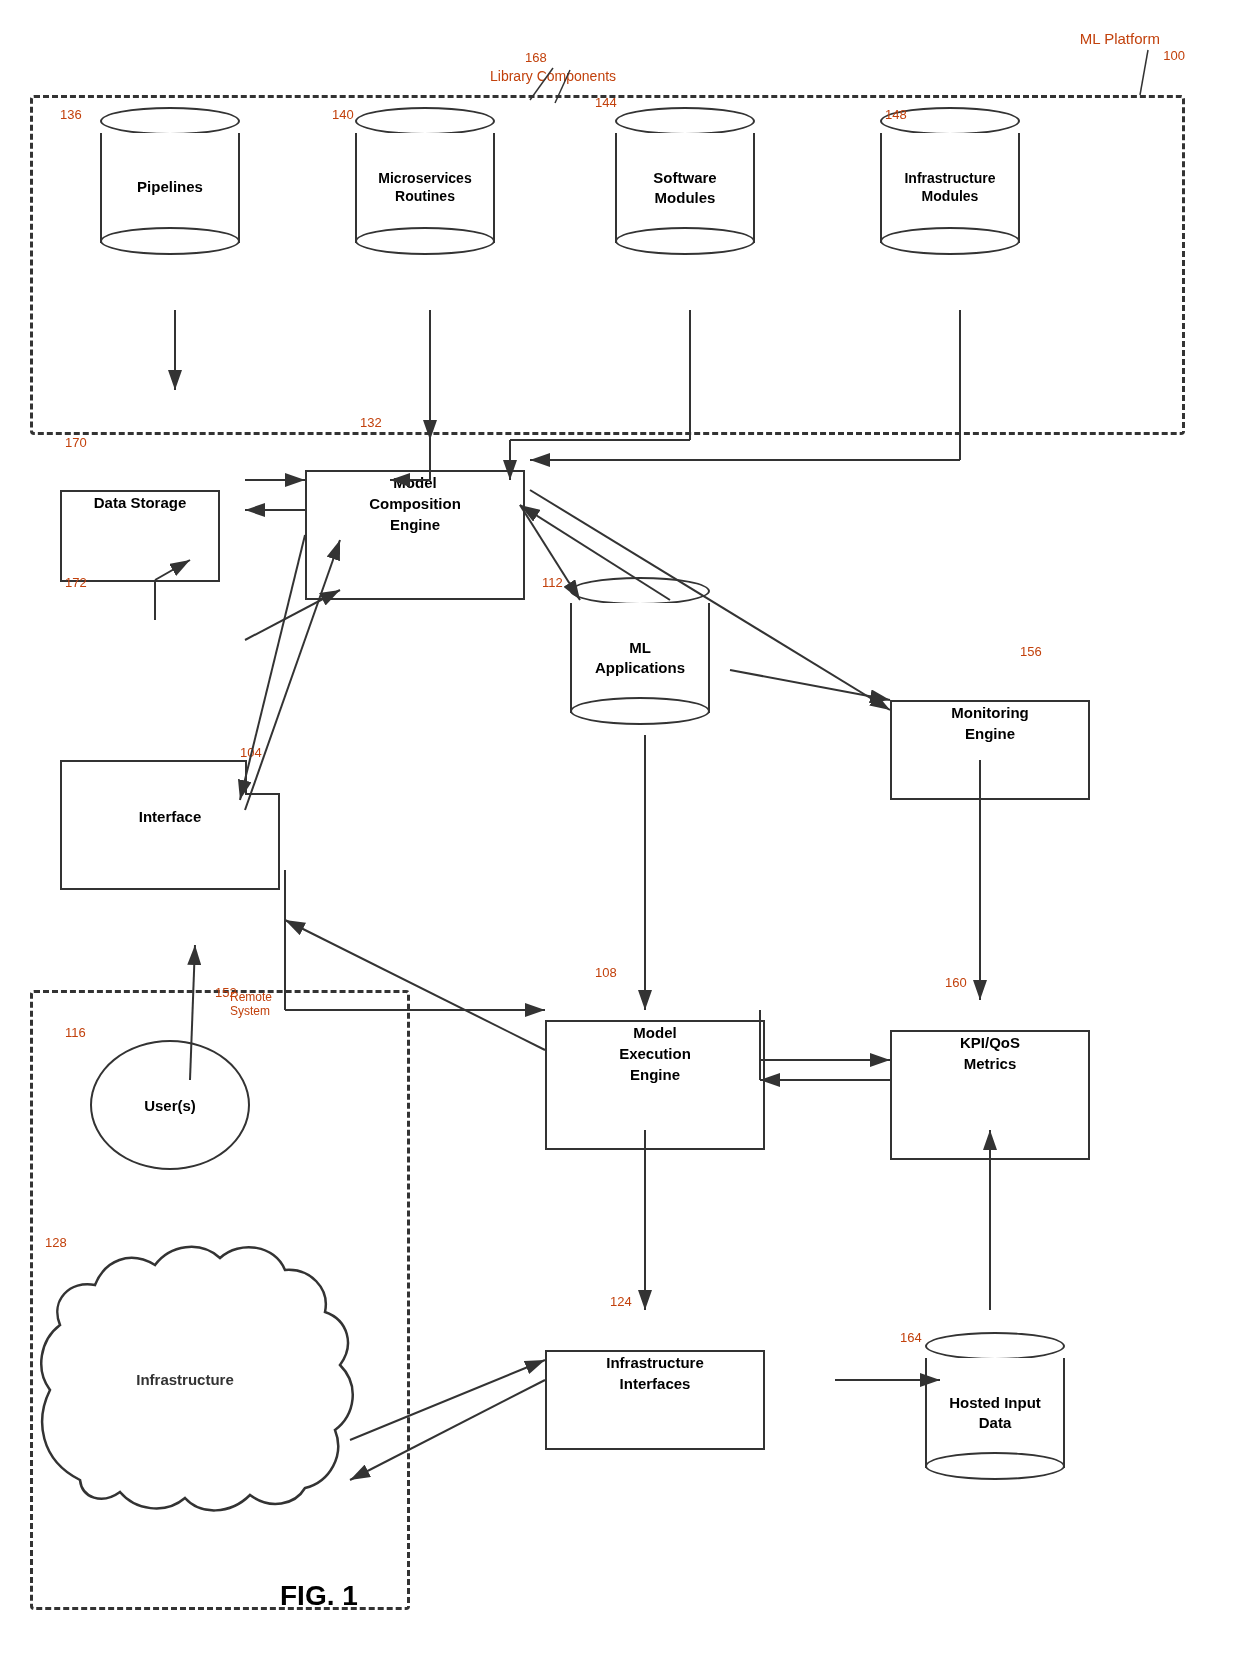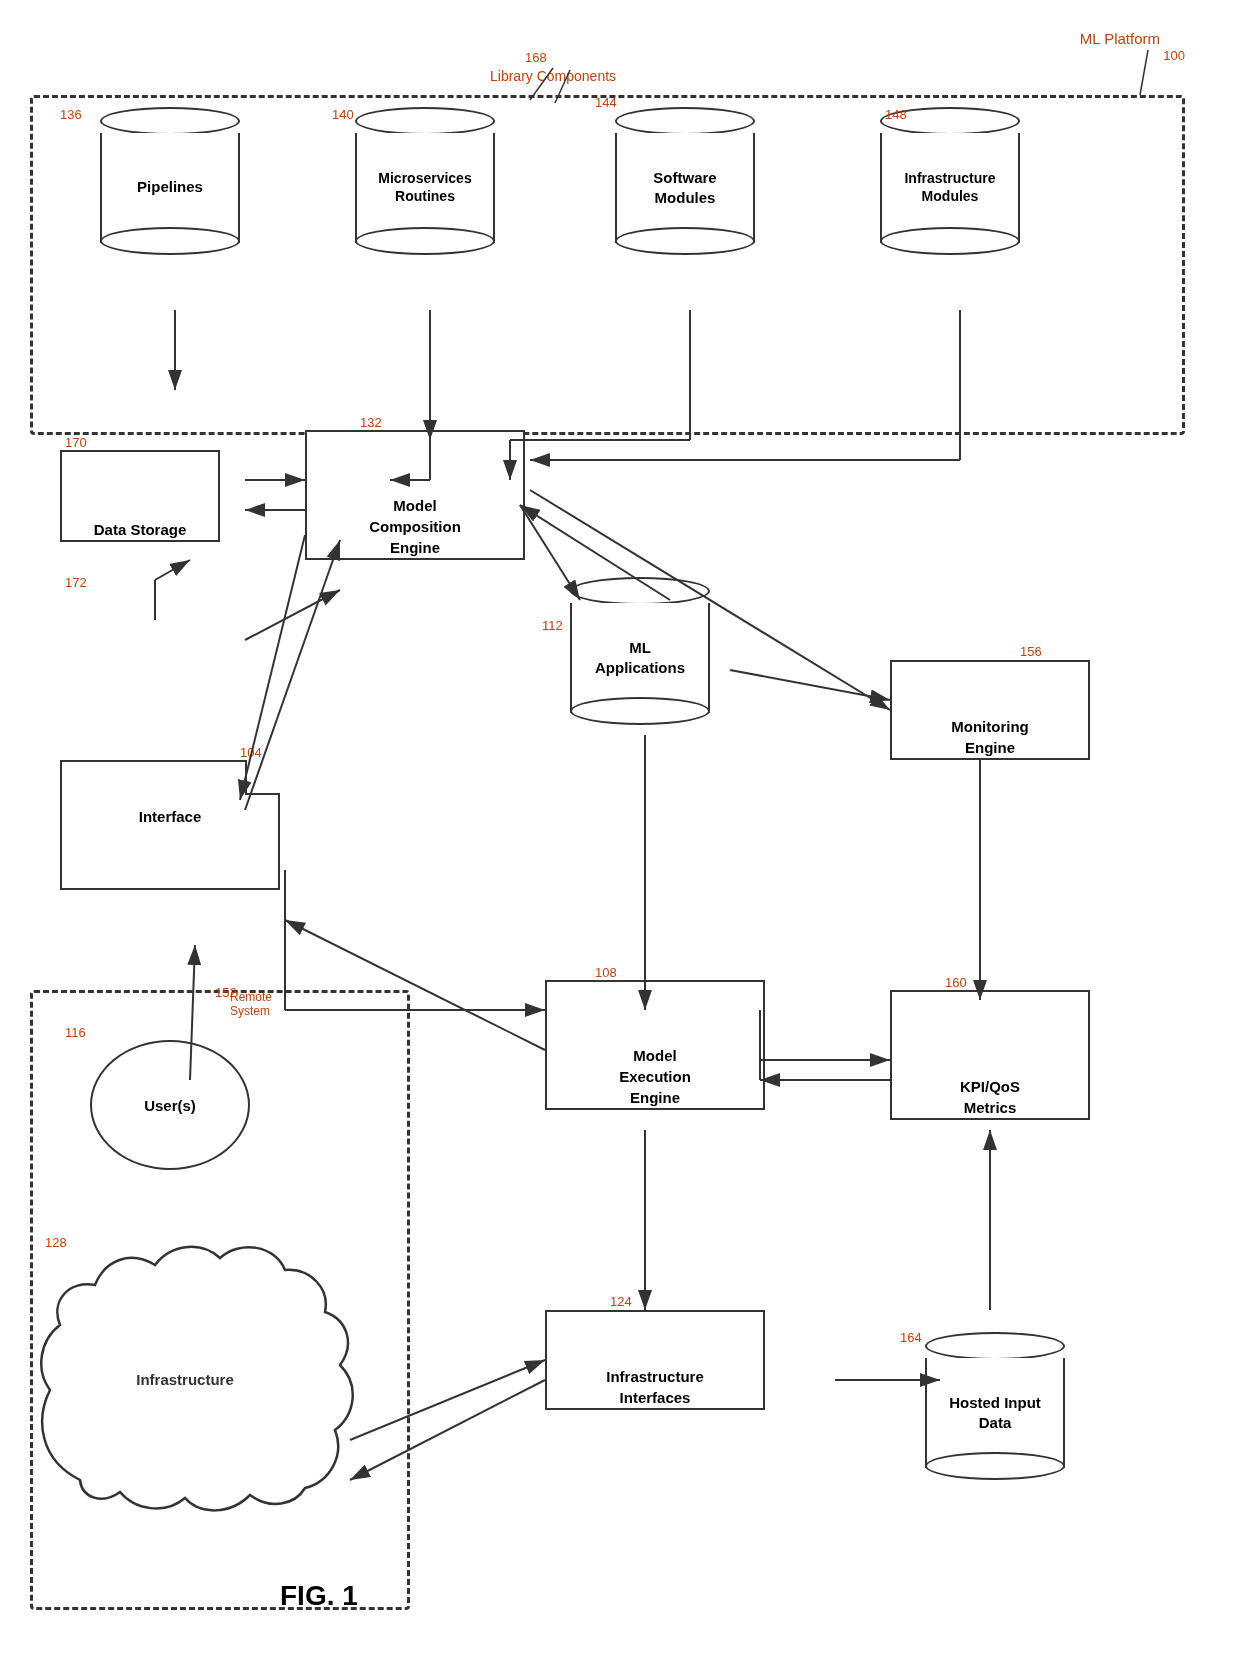--- a/index.html
+++ b/index.html
@@ -82,26 +82,27 @@
       top: 50%;
       transform: translateY(-50%);
       width: 100%;
     }
     
     .box {
       position: absolute;
       background: #fff;
       border: 2.5px solid #333;
       display: flex;
-      align-items: flex-end;
+      align-items: flex-start;
       justify-content: center;
       text-align: center;
       font-size: 15px;
       font-weight: bold;
       line-height: 1.4;
+      margin-top: 40px;
     }
     
     .circle {
       position: absolute;
       background: #fff;
       border: 2.5px solid #333;
       border-radius: 50%;
       display: flex;
       align-items: center;
       justify-content: center;
@@ -280,21 +281,21 @@
   </div>
   <span class="label" style="top:745px; left:240px;">104</span>
 
   <div class="cylinder" style="position:absolute; top:575px; left:570px;">
     <div class="cylinder-top"></div>
     <div class="cylinder-body">
       <span class="cylinder-label">ML<br>Applications</span>
       <div class="cylinder-bottom-ellipse"></div>
     </div>
   </div>
-  <span class="label" style="top:575px; left:542px;margin-top:43px;">112</span>
+  <span class="label" style="top:575px; left:542px;">112</span>
 
   <div class="box" style="top:660px; left:890px; width:200px; height:100px;">
     <span>Monitoring<br>Engine</span>
   </div>
   <span class="label" style="top:644px; left:1020px;">156</span>
 
   <div class="box" style="top:980px; left:545px; width:220px; height:130px;">
     <span>Model<br>Execution<br>Engine</span>
   </div>
   <span class="label" style="top:965px; left:595px;">108</span>

